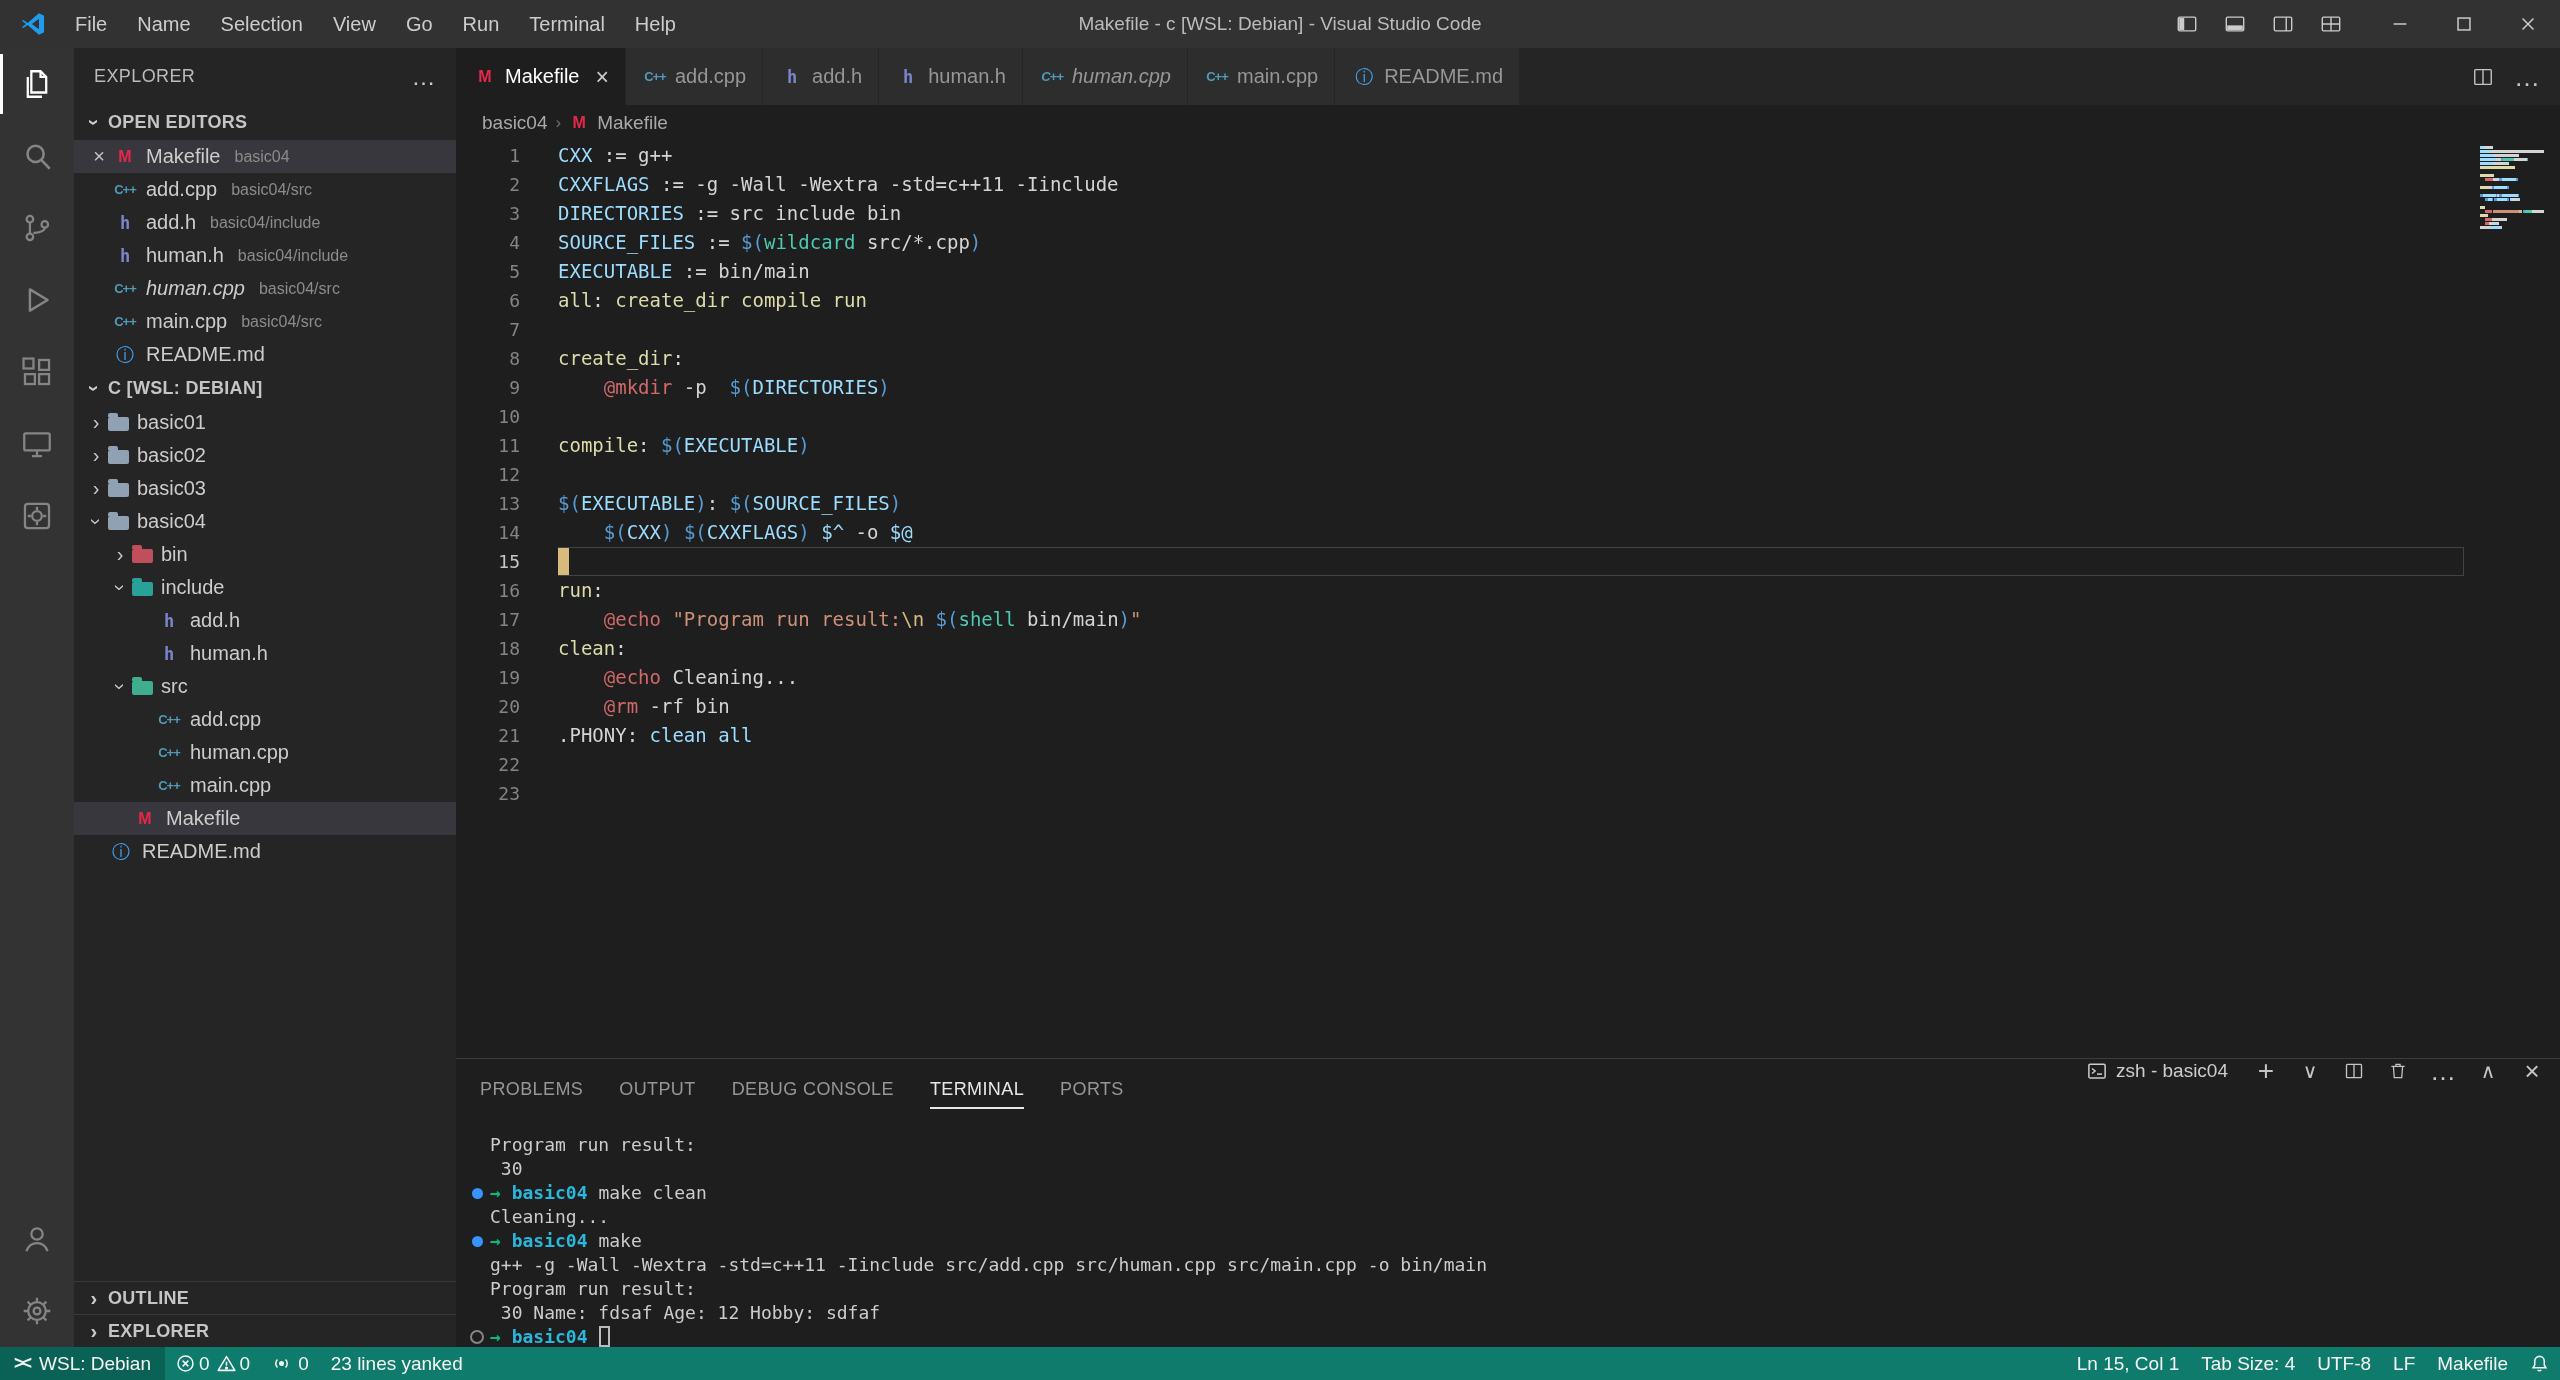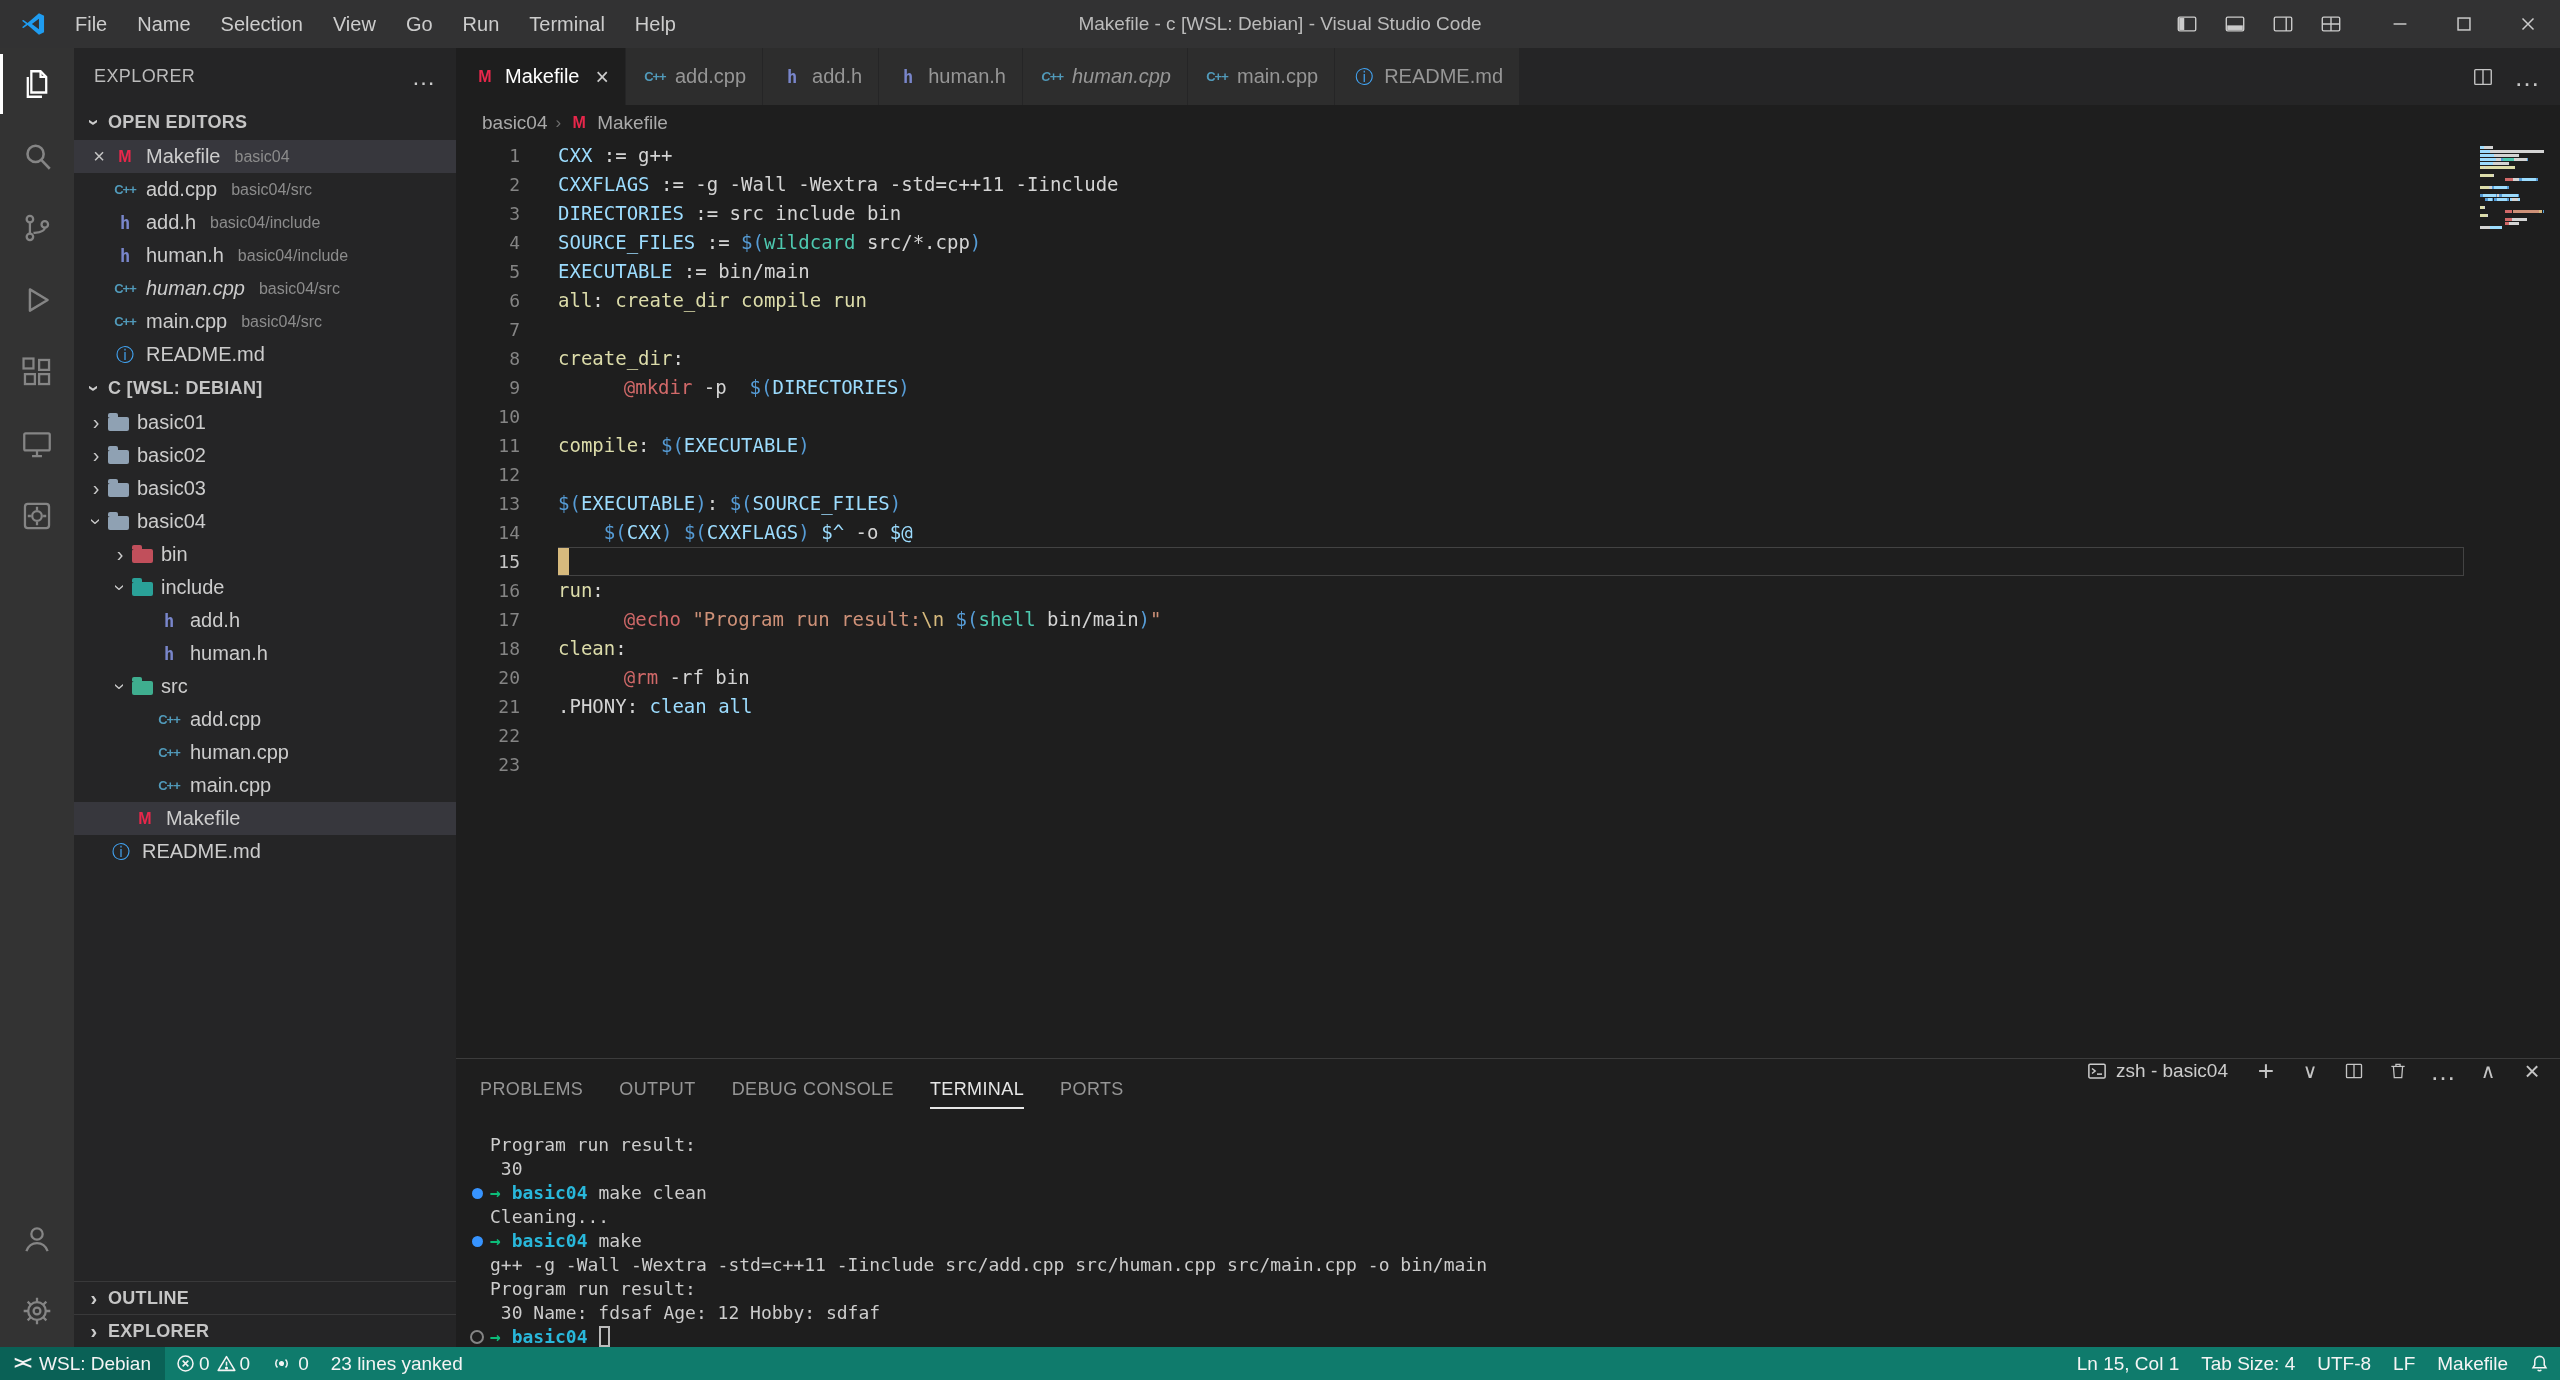--- a/index.html
+++ b/index.html
@@ -74,21 +74,21 @@
   .ln-text{margin-left:38px;white-space:pre;flex:1;margin-right:96px;position:relative;}
   .code-line.active .ln-text{box-shadow:inset 0 0 0 1px rgba(200,200,200,0.22);}
   .code-line.active .ln-num{color:#c6c6c6;}
   .cursor-block{display:inline-block;width:11px;height:27px;background:#d7ba7d;vertical-align:top;margin-top:1px;}
   .t-var{color:var(--syn-var,#9cdcfe);}
   .t-op{color:var(--syn-op,#d4d4d4);}
   .t-val{color:var(--syn-val,#d4d4d4);}
   .t-target{color:var(--syn-target,#dcdcaa);}
   .t-punct{color:var(--syn-punct,#569cd6);}
   .t-kw{color:var(--syn-kw,#4ec9b0);}
-  .t-cmd{color:var(--syn-cmd,#d16969);margin-left:20px;}
+  .t-cmd{color:var(--syn-cmd,#d16969);}
   .t-str{color:var(--syn-str,#ce9178);}
   .t-esc{color:var(--syn-esc,#d7ba7d);}
   .t-ws{color:var(--syn-op,#d4d4d4);}
   .minimap{position:absolute;top:5px;right:16px;width:64px;}
   .mm-line{white-space:nowrap;overflow:hidden;height:4px;width:64px;}
   .mm-tok{display:inline-block;height:3px;background:currentColor;vertical-align:top;}
 
   
   .panel{position:absolute;left:456px;right:0;top:1058px;height:289px;background:#1e1e1e;border-top:1px solid #3c3c3c;}
   .panel-header{height:60px;display:flex;align-items:flex-start;padding:0 16px 0 24px;}
@@ -509,20 +509,24 @@
           <span class="ln-num">16</span>
           <span class="ln-text"><span class="t-target">run</span><span class="t-op">:</span></span>
         </div>
         <div class="code-line">
           <span class="ln-num">17</span>
           <span class="ln-text"><span class="t-ws">    </span><span class="t-cmd">@echo</span><span class="t-ws"> </span><span class="t-str">"Program run result:</span><span class="t-esc">\n</span><span class="t-str"> </span><span class="t-punct">$(</span><span class="t-kw">shell</span><span class="t-val"> bin/main</span><span class="t-punct">)</span><span class="t-str">"</span></span>
         </div>
         <div class="code-line">
           <span class="ln-num">18</span>
           <span class="ln-text"><span class="t-target">clean</span><span class="t-op">:</span></span>
+        </div>
+        <div class="code-line">
+          <span class="ln-num">19</span>
+          <span class="ln-text"><span class="t-ws">    </span><span class="t-cmd">@echo</span><span class="t-val"> Cleaning...</span></span>
         </div>
         <div class="code-line">
           <span class="ln-num">20</span>
           <span class="ln-text"><span class="t-ws">    </span><span class="t-cmd">@rm</span><span class="t-val"> -rf bin</span></span>
         </div>
         <div class="code-line">
           <span class="ln-num">21</span>
           <span class="ln-text"><span class="t-op">.PHONY</span><span class="t-op">: </span><span class="t-var">clean all</span></span>
         </div>
         <div class="code-line">

